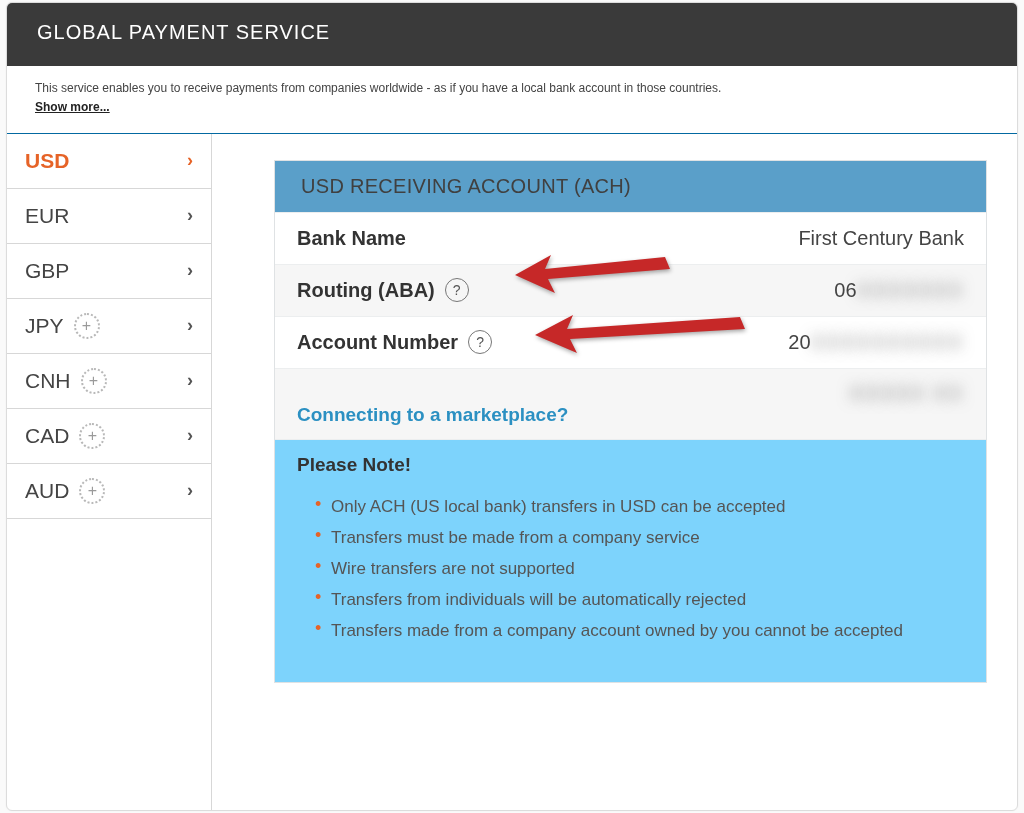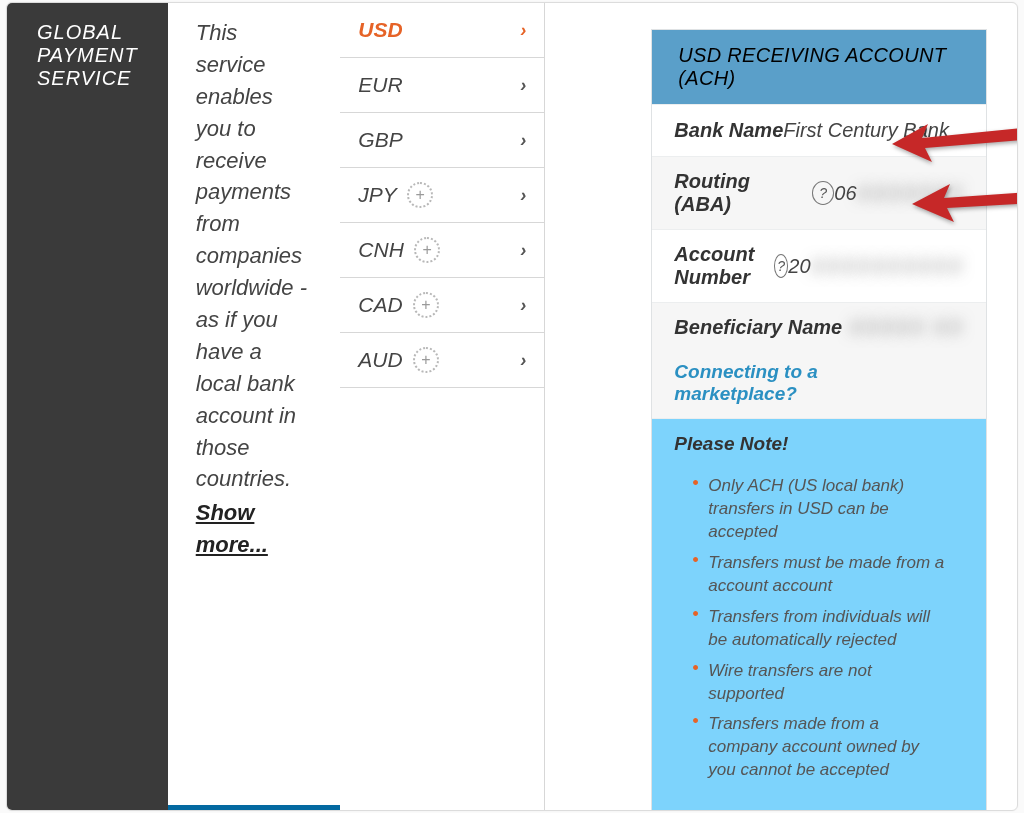--- a/index.html
+++ b/index.html
@@ -25,51 +25,49 @@
   .card{
     margin:2px 6px 0 6px;
     width:1012px;
     background:#fff;
     border:1px solid #dcdcdc;
     border-radius:6px;
     box-shadow:0 0 2px rgba(0,0,0,.05);
     overflow:hidden;
     height:809px;
     display:flex;
-    flex-direction:row;
-    font-style:italic;
+    flex-direction:column;
   }
   .dark-header{
     background:var(--header-dark);
     color:#fff;
     padding:18px 30px 22px 30px;
     font-size:20px;
     letter-spacing:1px;
     font-weight:400;
   }
   .intro{
     padding:14px 28px 16px 28px;
-    border-bottom:5px solid #0369a1;
+    border-bottom:1px solid #0369a1;
     color:var(--text-muted);
-    font-size:22px;
+    font-size:12px;
     line-height:1.45;
   }
   .show-more{
     display:inline-block;
     margin-top:2px;
     font-weight:700;
     color:#222;
     text-decoration:underline;
     cursor:pointer;
   }
   .body{
     display:flex;
     flex:1;
     min-height:0;
-    gap:44px;
   }
   
   .sidebar{
     width:205px;
     border-right:1px solid var(--border);
   }
   .tab{
     display:flex;
     align-items:center;
     justify-content:space-between;
@@ -96,30 +94,30 @@
     flex:1;
     padding:26px 30px 0 62px;
     overflow:auto;
   }
   .account-card{
     border:1px solid #dfe2e4;
     position:relative;
   }
   .account-header{
     background:var(--brand-blue);
-    color:#000000;
+    color:#404040;
     padding:14px 26px;
     font-size:20px;
     letter-spacing:.3px;
     font-weight:500;
   }
   .account-row{
     display:flex;
     align-items:center;
-    justify-content:flex-start;
+    justify-content:space-between;
     padding:13px 22px;
     font-size:20px;
     color:#333;
     border-top:1px solid #eceeef;
     min-height:52px;
   }
   .account-row:nth-of-type(odd){background:var(--row-alt);}
   .account-row:nth-of-type(even){background:#fff;}
   .row-label{font-weight:700;display:flex;align-items:center;gap:10px;}
   .row-value{color:#444;text-align:right;white-space:nowrap;}
@@ -273,35 +271,34 @@
             <span class="help-badge">?</span>
           </span>
           <span class="row-value">
             <span>20</span><span class="blur">XXXXXXXXXX</span>
           </span>
         </div>
 
 
         <div class="account-row" style="align-items:flex-start;">
           <span style="display:flex;flex-direction:column;">
-            <span class="row-label">Beneficiary Name</span>
             <span class="beneficiary-sub">Connecting to a marketplace?</span>
           </span>
           <span class="row-value">
             <span class="blur">XXXXX XX</span>
           </span>
         </div>
 
         <div class="note-box">
           <div class="note-title">Please Note!</div>
           <ul class="note-list">
             <li>Only ACH (US local bank) transfers in USD can be accepted</li>
-            <li>Transfers must be made from a account account</li>
+            <li>Transfers must be made from a company service</li>
+            <li>Wire transfers are not supported</li>
             <li>Transfers from individuals will be automatically rejected</li>
-            <li>Wire transfers are not supported</li>
             <li>Transfers made from a company account owned by you cannot be accepted</li>
           </ul>
         </div>
 
         <svg class="annot arrow-small" viewBox="0 0 155 46">
           <path class="arrow-path" d="M150,8 L30,20 L36,6 L0,26 L40,44 L33,30 L155,20 Z"></path>
         </svg>
         <svg class="annot arrow-large" viewBox="0 0 210 46">
           <path class="arrow-path" d="M205,8 L32,20 L38,6 L0,26 L42,44 L35,30 L210,20 Z"></path>
         </svg>

